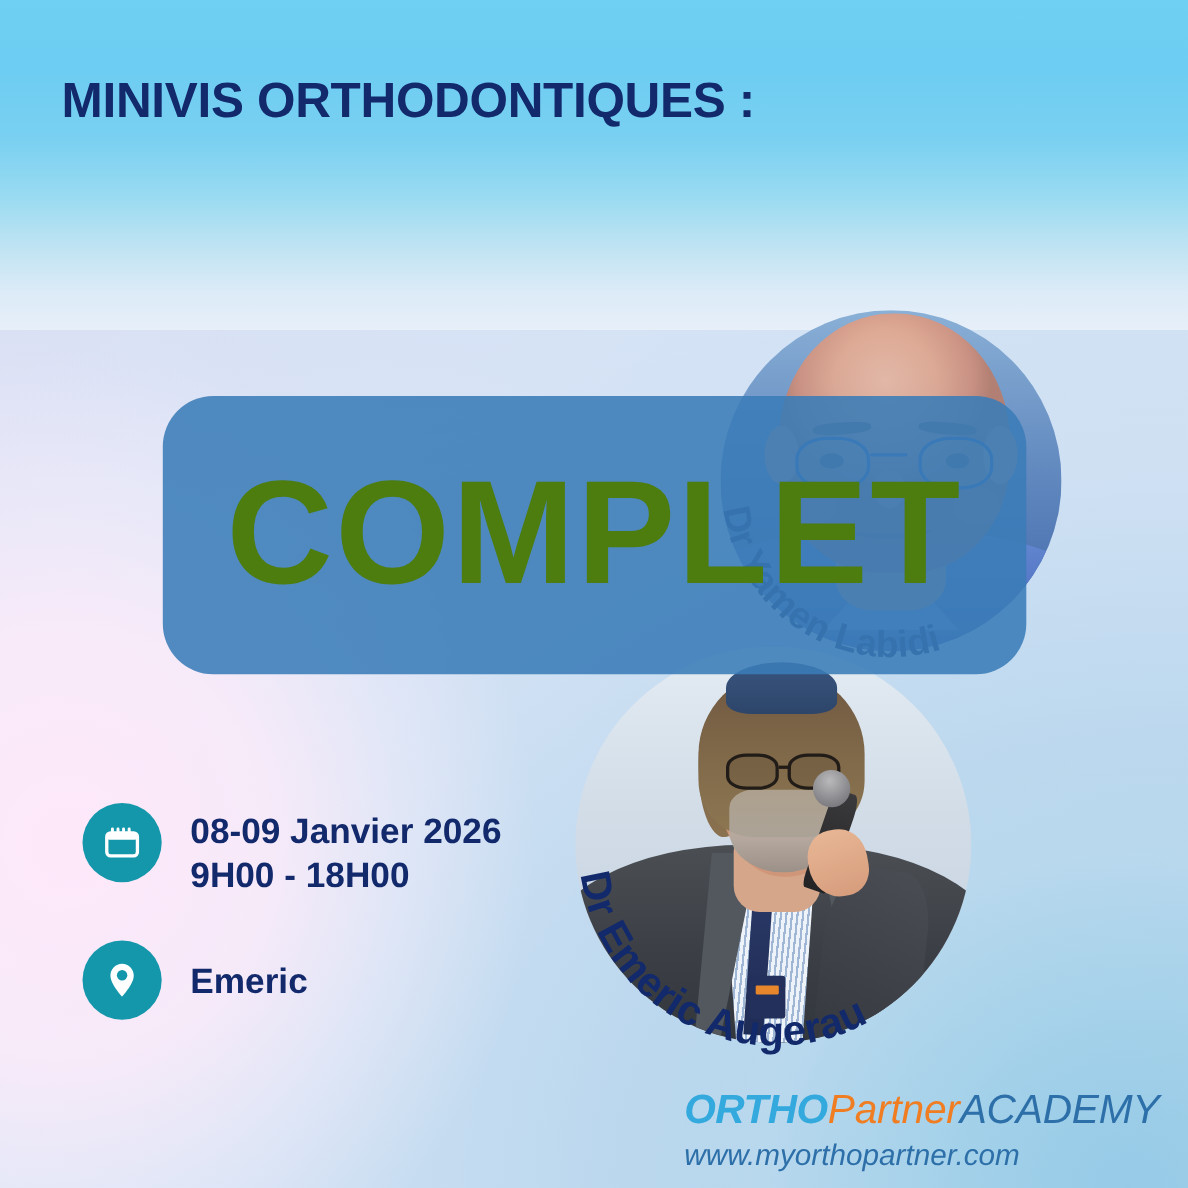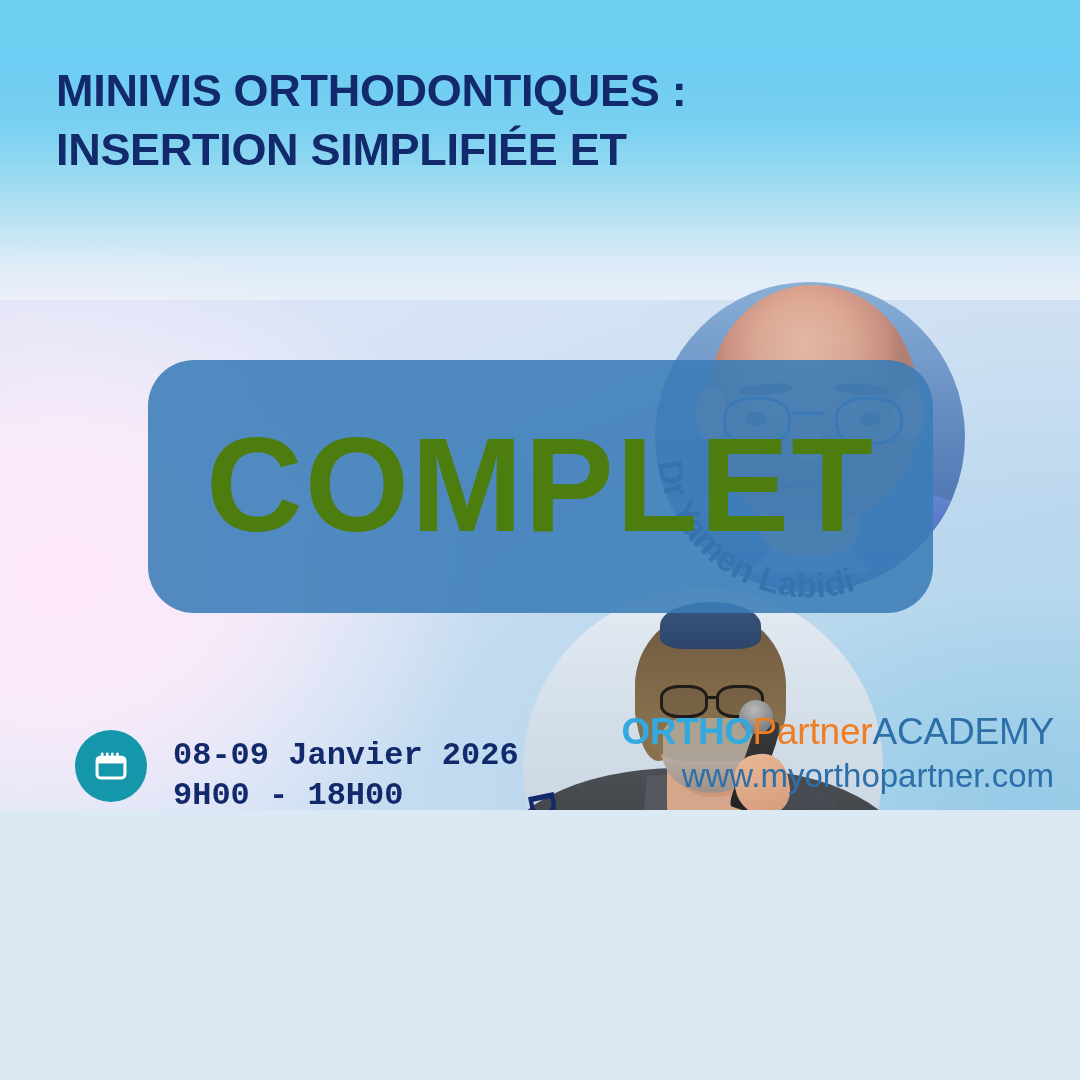--- a/index.html
+++ b/index.html
@@ -7,21 +7,21 @@
   html, body { width:1080px; height:1080px; }
   body {
     font-family:"Liberation Sans", sans-serif;
     overflow:hidden;
     background:#dbe9f5;
   }
 
   #poster {
     position:relative;
     width:1080px;
-    height:810px;
+    height:1080px;
     overflow:hidden;
     isolation:isolate;
   }
 
   
   .bg-base {
     position:absolute; inset:0;
     background:
       radial-gradient(150% 115% at 100% 100%, #a4d0e7 0%, #b9dcee 16%, #cfe6f3 34%, #e2eef8 52%, #eef2fb 70%, #f8effa 100%),
       linear-gradient(180deg, #6ecdf2 0%, #7ed2f3 9%, #a8ddf1 15%, #cfe8f4 21%, #e4eff9 28%, #e9f0fa 40%, #e9f0fa 100%);
@@ -239,68 +239,67 @@
     font-size:134px;
     font-weight:700;
     letter-spacing:2px;
     line-height:1;
     font-family:Liberation Sans, sans-serif;
     transform:translateY(-2px);
   }
 
   
   .info-block { position:absolute; left:75px; top:730px; }
-  .info-row { display:flex; align-items:flex-start; margin-bottom:40px;font-family:Liberation Mono, monospace; }
+  .info-row { display:flex; align-items:flex-start; margin-bottom:40px; }
   .info-row:last-child { margin-bottom:0; }
   .info-icon {
     width:72px; height:72px;
     background:#1497ab;
     border-radius:50%;
     flex:0 0 72px;
     display:flex; align-items:center; justify-content:center;
     margin-right:26px;
   }
   .info-text {
     color:#12296b;
     font-weight:800;
     font-size:32px;
     line-height:1.24;
     padding-top:6px;
     white-space:pre-line;
   }
   .info-text.single { padding-top:18px; }
 
   
-  .logo-block { position:absolute; right:26px; bottom:14px; text-align:right; }
+  .logo-block { position:absolute; right:26px; bottom:14px; text-align:left;font-style:italic; }
   .logo-line { font-size:37px; line-height:1.06; white-space:nowrap; }
   .logo-ortho { color:#33a9dd; font-weight:800; letter-spacing:-0.5px; }
   .logo-partner { color:#f07d22; font-weight:400; letter-spacing:-0.2px; }
   .logo-academy { color:#2d6fa8; font-weight:300; letter-spacing:-0.2px; }
   .logo-url {
     color:#2d6fa8;
     font-weight:400;
-    font-size:33px;
+    font-size:27px;
     line-height:1.2;
     margin-top:5px;
     white-space:nowrap;
   }
 </style>
 </head>
 <body>
 
 <div id="poster">
 
   <div class="bg-base"></div>
   <div class="bg-cyan-top"></div>
   <div class="bg-pink"></div>
   <div class="bg-blue-br"></div>
 
   <h1 class="title">
     <span class="line">MINIVIS ORTHODONTIQUES :</span>
-    <span class="line">INSERTION SIMPLIFIÉE ET</span>
   </h1>
 
   <div class="photo photo-labidi">
     <div class="p1-bg"></div>
     <div class="p1-shoulders"></div>
     <div class="p1-collar"></div>
     <div class="p1-neck"></div>
     <div class="p1-head"></div>
     <div class="p1-ear-l"></div>
     <div class="p1-ear-r"></div>

